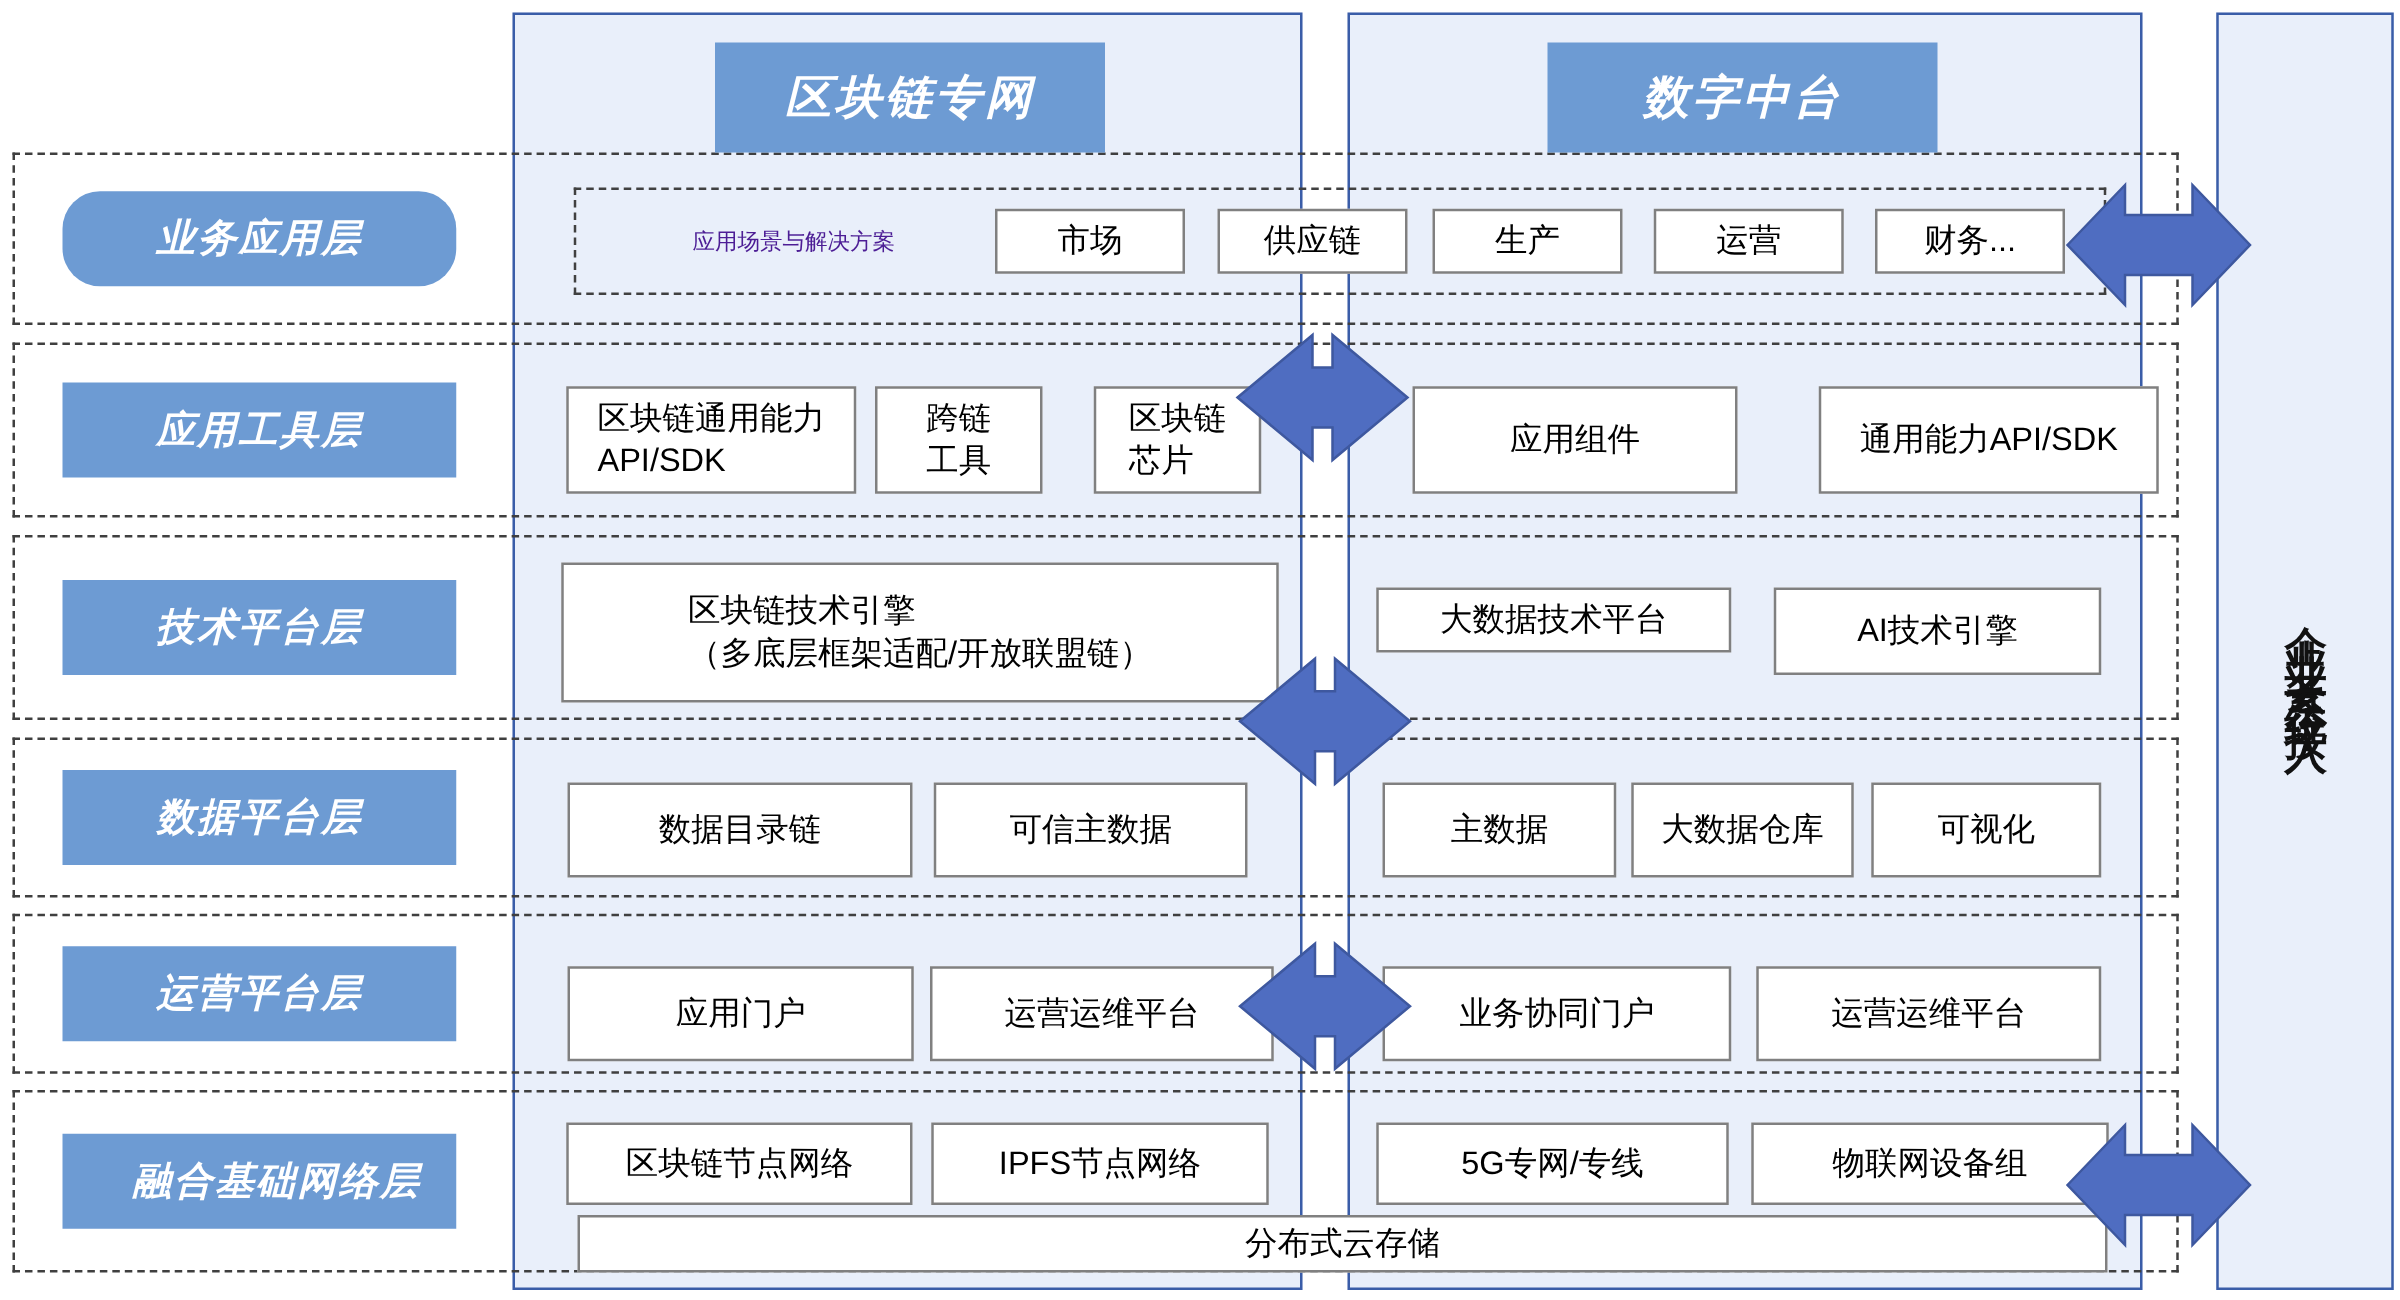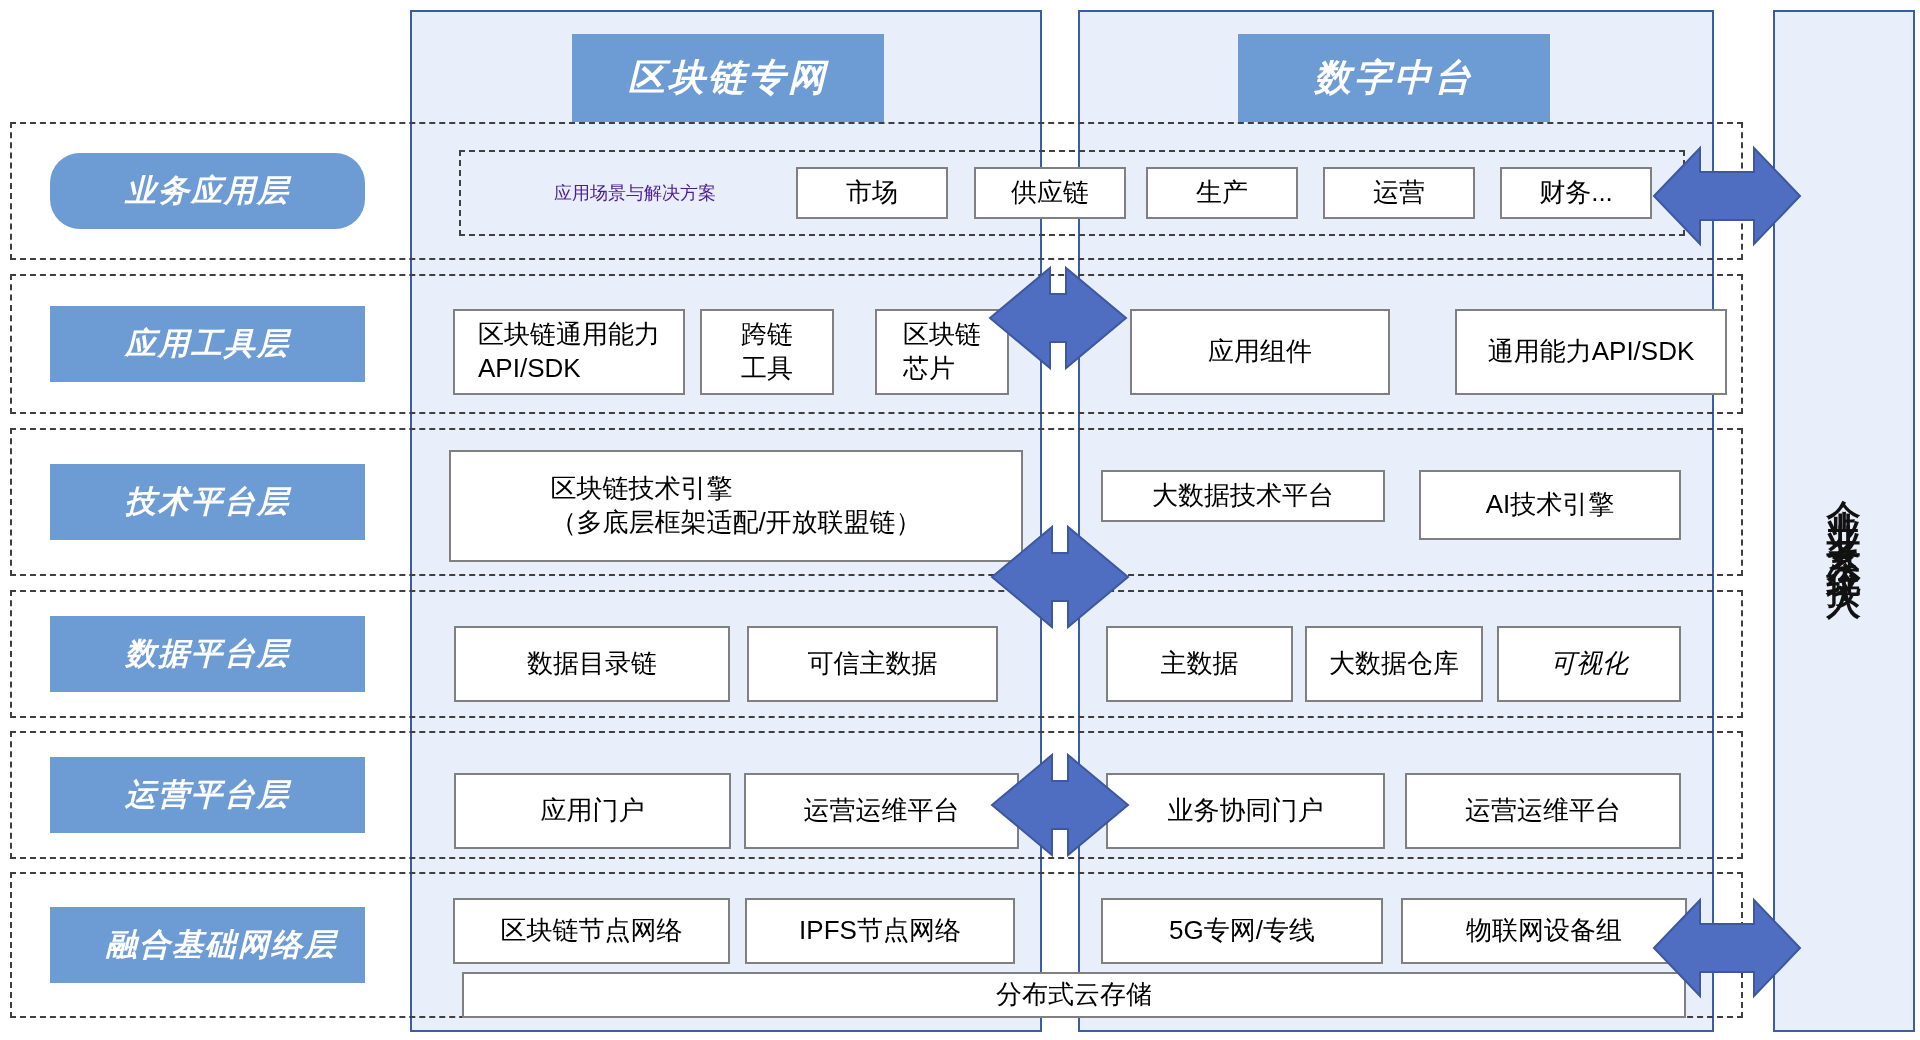--- a/index.html
+++ b/index.html
@@ -105,21 +105,21 @@
 
   <div class="wbox" style="left:449px;  top:450px; width:574px; height:112px;">区块链技术引擎
 （多底层框架适配/开放联盟链）</div>
   <div class="wbox" style="left:1101px; top:470px; width:284px; height:52px;">大数据技术平台</div>
   <div class="wbox" style="left:1419px; top:470px; width:262px; height:70px;">AI技术引擎</div>
 
   <div class="wbox" style="left:454px;  top:626px; width:276px; height:76px;">数据目录链</div>
   <div class="wbox" style="left:747px;  top:626px; width:251px; height:76px;">可信主数据</div>
   <div class="wbox" style="left:1106px; top:626px; width:187px; height:76px;">主数据</div>
   <div class="wbox" style="left:1305px; top:626px; width:178px; height:76px;">大数据仓库</div>
-  <div class="wbox" style="left:1497px; top:626px; width:184px; height:76px;font-style:italic;">可视化</div>
+  <div class="wbox" style="left:1497px; top:626px; width:184px; height:76px;">可视化</div>
 
   <div class="wbox" style="left:454px;  top:773px; width:277px; height:76px;">应用门户</div>
   <div class="wbox" style="left:744px;  top:773px; width:275px; height:76px;">运营运维平台</div>
   <div class="wbox" style="left:1106px; top:773px; width:279px; height:76px;">业务协同门户</div>
   <div class="wbox" style="left:1405px; top:773px; width:276px; height:76px;">运营运维平台</div>
 
   <div class="wbox" style="left:453px;  top:898px; width:277px; height:66px;">区块链节点网络</div>
   <div class="wbox" style="left:745px;  top:898px; width:270px; height:66px;">IPFS节点网络</div>
   <div class="wbox" style="left:1101px; top:898px; width:282px; height:66px;">5G专网/专线</div>
   <div class="wbox" style="left:1401px; top:898px; width:286px; height:66px;">物联网设备组</div>

